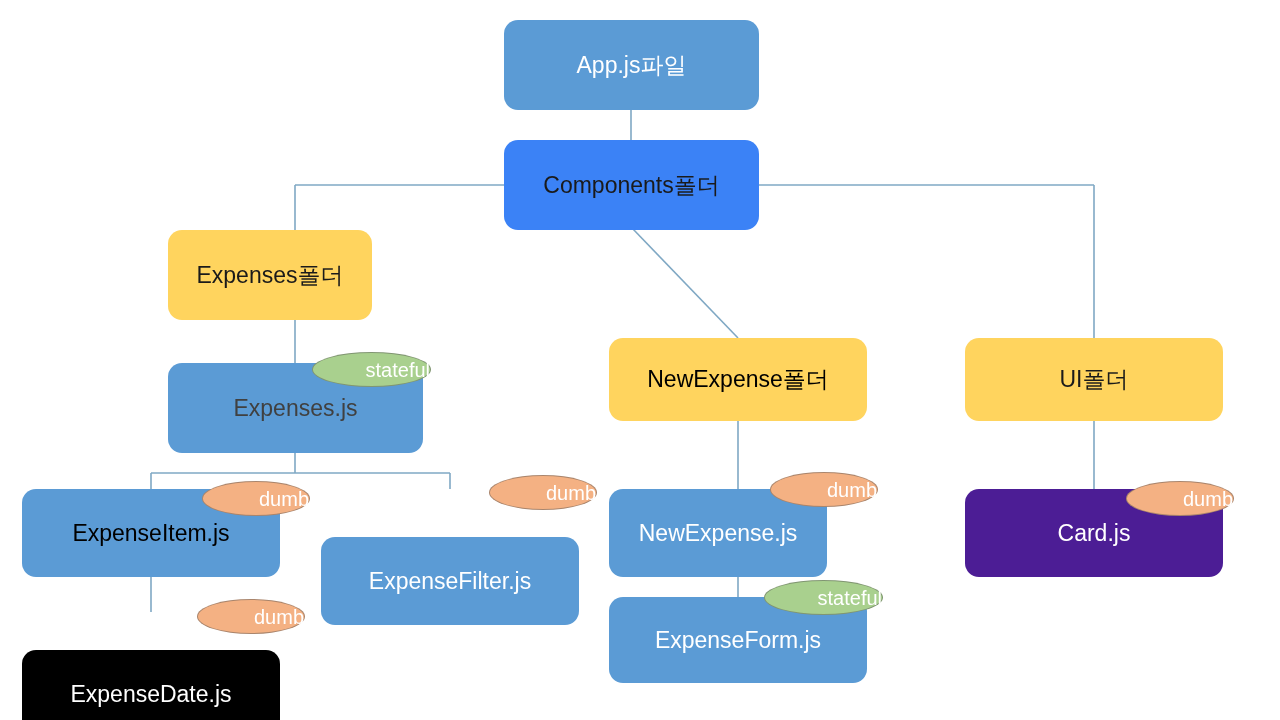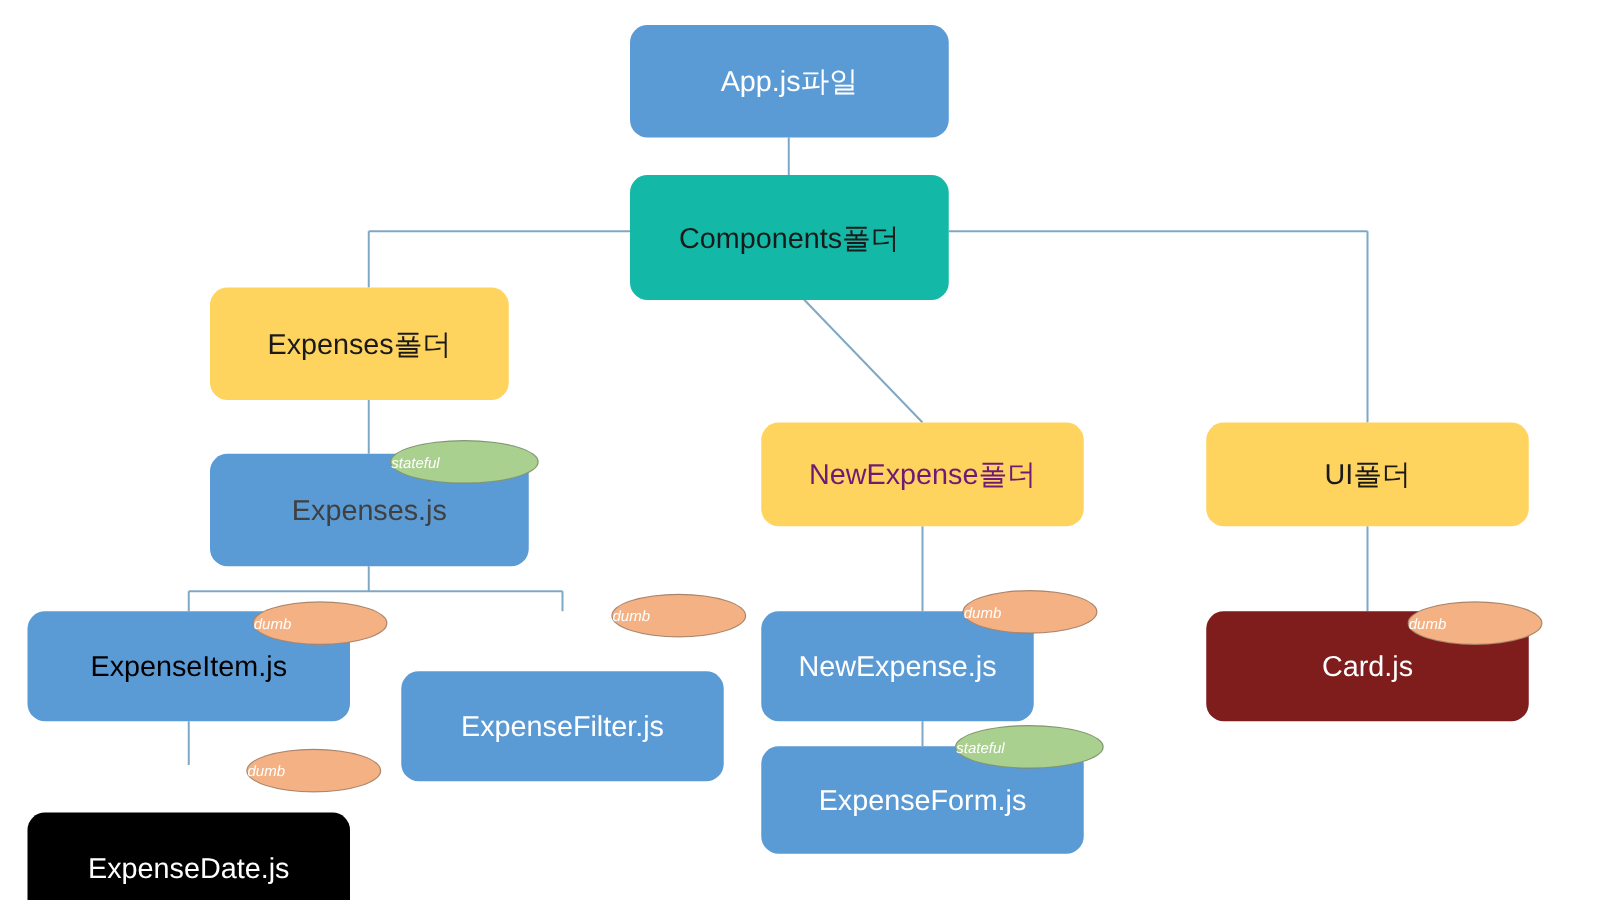--- a/index.html
+++ b/index.html
@@ -47,27 +47,26 @@
     color: #1a1a1a;
     font-size: 23px;
     font-weight: 400;
   }
   .badge {
     position: absolute;
     box-sizing: border-box;
     border-radius: 50%;
     display: flex;
     align-items: center;
-    justify-content: flex-start;
+    justify-content: flex-end;
     color: #ffffff;
-    font-size: 12px;
+    font-size: 20px;
     line-height: 1;
     white-space: nowrap;
     border: 1px solid rgba(80,80,80,0.45);
-    font-style: italic;
   }
   .badge.dumb {
     background: #F4B183;
   }
   .badge.stateful {
     background: #A9D08E;
   }
 </style>
 </head>
 <body>
@@ -89,51 +88,51 @@
       <polyline points="151,577 151,612" fill="none" stroke="#7FA8C4" stroke-width="1.6"></polyline>
       <polyline points="738,421 738,489" fill="none" stroke="#7FA8C4" stroke-width="1.6"></polyline>
       <polyline points="738,577 738,597" fill="none" stroke="#7FA8C4" stroke-width="1.6"></polyline>
       <polyline points="1094,421 1094,489" fill="none" stroke="#7FA8C4" stroke-width="1.6"></polyline>
     </svg>
 
   <div id="node-layer">
       <div class="node file" style="left: 504px; top: 20px; width: 255px; height: 90px; background: rgb(91, 155, 213); color: rgb(255, 255, 255);">
         <span>App.js파일</span>
       </div>
-      <div class="node folder" style="left: 504px; top: 140px; width: 255px; height: 100px; background: #14b8a6; color: rgb(26, 26, 26);">
+      <div class="node folder" style="left: 504px; top: 140px; width: 255px; height: 90px; background: #3b82f6; color: rgb(26, 26, 26);">
         <span>Components폴더</span>
       </div>
-      <div class="node folder" style="left: 168px; top: 230px; width: 239px; height: 90px; background: rgb(255, 212, 94); color: rgb(26, 26, 26);">
+      <div class="node folder" style="left: 168px; top: 230px; width: 204px; height: 90px; background: rgb(255, 212, 94); color: rgb(26, 26, 26);">
         <span>Expenses폴더</span>
       </div>
       <div class="node file" style="left: 168px; top: 363px; width: 255px; height: 90px; background: rgb(91, 155, 213); color: #404040;">
         <span>Expenses.js</span>
       </div>
       <div class="node file" style="left: 22px; top: 489px; width: 258px; height: 88px; background: rgb(91, 155, 213); color: #000000;">
         <span>ExpenseItem.js</span>
       </div>
       <div class="node file" style="left: 321px; top: 489px; width: 258px; height: 88px; background: rgb(91, 155, 213); color: rgb(255, 255, 255); margin-top: 48px;">
         <span>ExpenseFilter.js</span>
       </div>
       <div class="node file" style="left: 22px; top: 612px; width: 258px; height: 88px; background: #000000; color: rgb(255, 255, 255); margin-top: 38px;">
         <span>ExpenseDate.js</span>
       </div>
-      <div class="node folder" style="left: 609px; top: 338px; width: 258px; height: 83px; background: rgb(255, 212, 94); color: #701a75;">
+      <div class="node folder" style="left: 609px; top: 338px; width: 258px; height: 83px; background: rgb(255, 212, 94); color: #000000;">
         <span>NewExpense폴더</span>
       </div>
       <div class="node file" style="left: 609px; top: 489px; width: 218px; height: 88px; background: rgb(91, 155, 213); color: rgb(255, 255, 255);">
         <span>NewExpense.js</span>
       </div>
       <div class="node file" style="left: 609px; top: 597px; width: 258px; height: 86px; background: rgb(91, 155, 213); color: rgb(255, 255, 255);">
         <span>ExpenseForm.js</span>
       </div>
       <div class="node folder" style="left: 965px; top: 338px; width: 258px; height: 83px; background: rgb(255, 212, 94); color: rgb(26, 26, 26); align-items: center;">
         <span>UI폴더</span>
       </div>
-      <div class="node file" style="left: 965px; top: 489px; width: 258px; height: 88px; background: #7f1d1d; color: rgb(255, 255, 255);">
+      <div class="node file" style="left: 965px; top: 489px; width: 258px; height: 88px; background: #4c1d95; color: rgb(255, 255, 255);">
         <span>Card.js</span>
       </div>
     </div>
   <div id="badge-layer">
       <div class="badge stateful" style="left: 312px; top: 352px; width: 119px; height: 35px; background: rgb(169, 208, 142); color: rgb(255, 255, 255);">
         <span>stateful</span>
       </div>
       <div class="badge dumb" style="left: 202px; top: 481px; width: 108px; height: 35px; background: rgb(244, 177, 131); color: rgb(255, 255, 255);">
         <span>dumb</span>
       </div>

